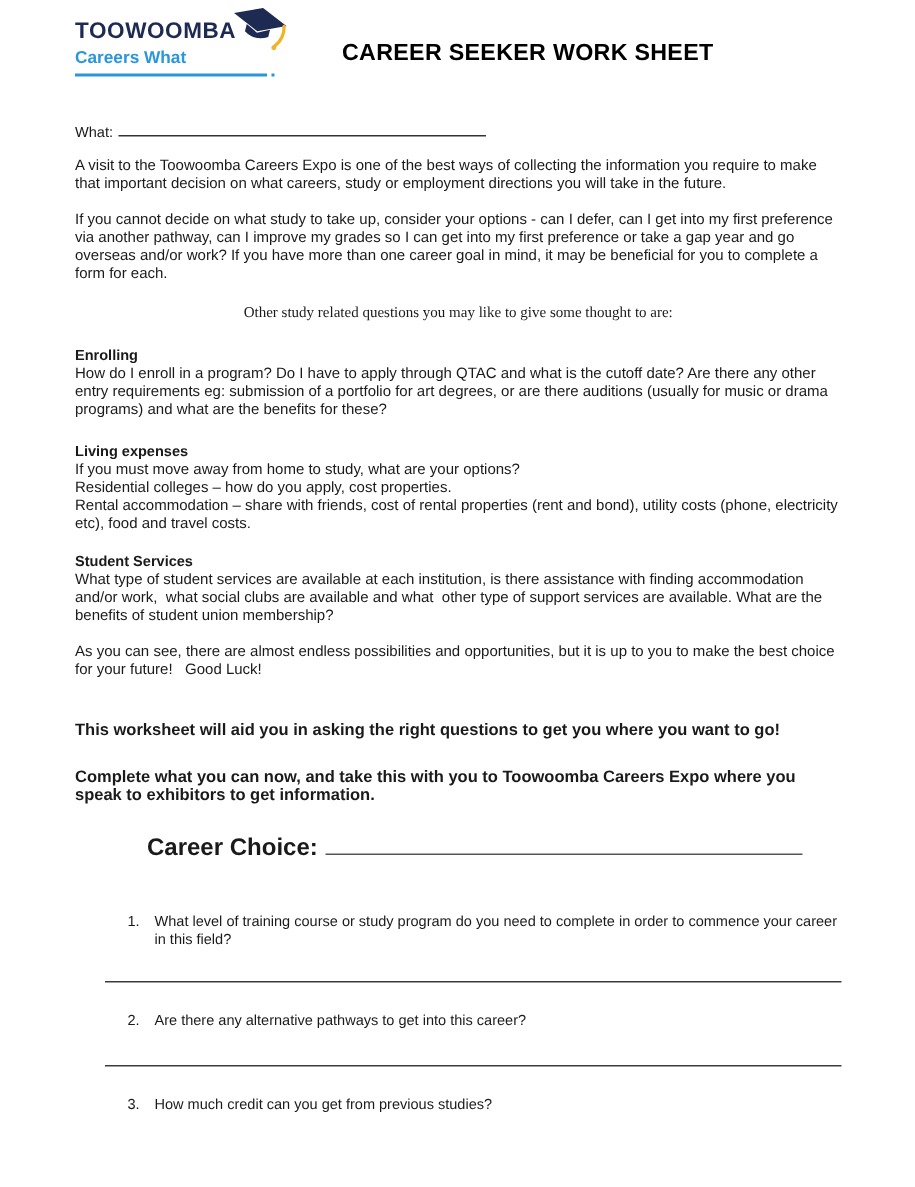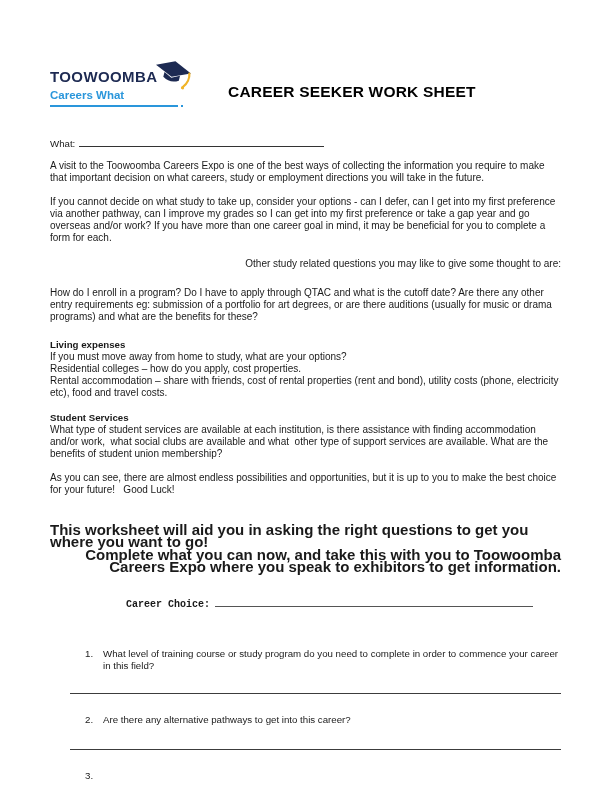--- a/index.html
+++ b/index.html
@@ -3,49 +3,49 @@
 <meta charset="utf-8">
 <style>
   * { margin:0; padding:0; box-sizing:border-box; }
   html,body { background:#ffffff; }
   body { font-family:"Liberation Sans","DejaVu Sans",sans-serif; color:#1a1a1a; }
   .page {
     width:610px; height:791px; background:#ffffff; position:relative;
     padding:0 49px 0 50px; overflow:hidden;
   }
   
-  .header { display:flex; padding-top:36px;margin-top:32px; }
+  .header { display:flex; padding-top:12px; }
   .logo { width:168px; flex:0 0 168px; }
   .logo-top { position:relative; height:20px; }
   .logo-toowoomba { font-size:15px; font-weight:bold; letter-spacing:.4px; color:#1d2a52; }
   .cap { position:absolute; left:103px; top:-11px; }
   .logo-sub { font-size:11.5px; font-weight:bold; color:#2a96db; margin-top:1px; }
   .logo-rule { margin-top:4px; display:flex; align-items:center; }
   .logo-rule .rule { width:128px; height:2px; background:#2a96db; }
   .logo-rule .dot { width:2px; height:2px; background:#2a96db; margin-left:3px; }
   .title-wrap { flex:1; padding-top:15px; padding-left:10px; }
   .doc-title { font-size:15.5px; font-weight:bold; color:#000; letter-spacing:.2px; }
   
   .body-txt { font-size:10px; line-height:12px; }
   .name-row { margin-top:30px; font-size:9.7px; }
   .blank { display:inline-block; border-bottom:1px solid #333; height:10px; vertical-align:baseline; }
   .name-line { width:245px; margin-left:4px; }
   .p1 { margin-top:11px; }
   .p2 { margin-top:12px; }
-  .centered { margin-top:14px; text-align:right; }
+  .centered { margin-top:14px; text-align:center;font-family:Liberation Serif, serif; }
   .sec-h { font-size:9.7px; line-height:12px; font-weight:bold; }
   .sec-enrolling { margin-top:17px; }
   .sec-living { margin-top:16px; }
   .sec-student { margin-top:13px; }
   .closing { margin-top:12px; }
-  .bold-par { font-size:15px; line-height:12px; font-weight:bold; }
+  .bold-par { font-size:11px; line-height:12px; font-weight:bold; }
   .bold-1 { margin-top:28px; }
-  .bold-2 { margin-top:1px;text-align:right; }
+  .bold-2 { margin-top:19px; }
   
-  .career-row { margin-top:22px; margin-left:76px; font-size:10px; font-weight:bold; line-height:15px;font-family:Liberation Mono, monospace; }
+  .career-row { margin-top:22px; margin-left:48px; font-size:16px; font-weight:bold; line-height:15px; }
   .career-line { width:318px; margin-left:5px; height:12px; border-bottom:1.4px solid #555; }
   
   .q { display:flex; font-size:9.7px; line-height:12px; }
   .q .num { width:18px; flex:0 0 18px; }
   .q { padding-left:35px; }
   .q-1 { margin-top:36px; }
   .q-2 { margin-top:20px; }
   .q-3 { margin-top:20px; }
   .answer-line { margin-left:20px; border-bottom:1px solid #3c3c3c; height:0; }
   .al-1 { margin-top:21px; }
@@ -82,20 +82,21 @@
 
   <div class="name-row">
     <span>What:</span><span class="blank name-line"></span>
   </div>
 
   <p class="body-txt p1">A visit to the Toowoomba Careers Expo is one of the best ways of collecting the information you require to make that important decision on what careers, study or employment directions you will take in the future.</p>
   <p class="body-txt p2">If you cannot decide on what study to take up, consider your options - can I defer, can I get into my first preference via another pathway, can I improve my grades so I can get into my first preference or take a gap year and go overseas and/or work? If you have more than one career goal in mind, it may be beneficial for you to complete a form for each.</p>
   <p class="body-txt centered">Other study related questions you may like to give some thought to are:</p>
 
   <section class="sec-enrolling">
+    <h3 class="sec-h">Enrolling</h3>
     <p class="body-txt">How do I enroll in a program? Do I have to apply through QTAC and what is the cutoff date? Are there any other entry requirements eg: submission of a portfolio for art degrees, or are there auditions (usually for music or drama programs) and what are the benefits for these?</p>
   </section>
 
   <section class="sec-living">
     <h3 class="sec-h">Living expenses</h3>
     <div class="body-txt">If you must move away from home to study, what are your options?</div>
     <div class="body-txt">Residential colleges – how do you apply, cost properties.</div>
     <div class="body-txt">Rental accommodation – share with friends, cost of rental properties (rent and bond), utility costs (phone, electricity etc), food and travel costs.</div>
   </section>
 
@@ -120,15 +121,16 @@
   <div class="answer-line al-1"></div>
 
   <div class="q q-2">
     <span class="num">2.</span>
     <span class="q-text">Are there any alternative pathways to get into this career?</span>
   </div>
   <div class="answer-line al-2"></div>
 
   <div class="q q-3">
     <span class="num">3.</span>
+    <span class="q-text">How much credit can you get from previous studies?</span>
   </div>
 
 </div>
 
 </body></html>

